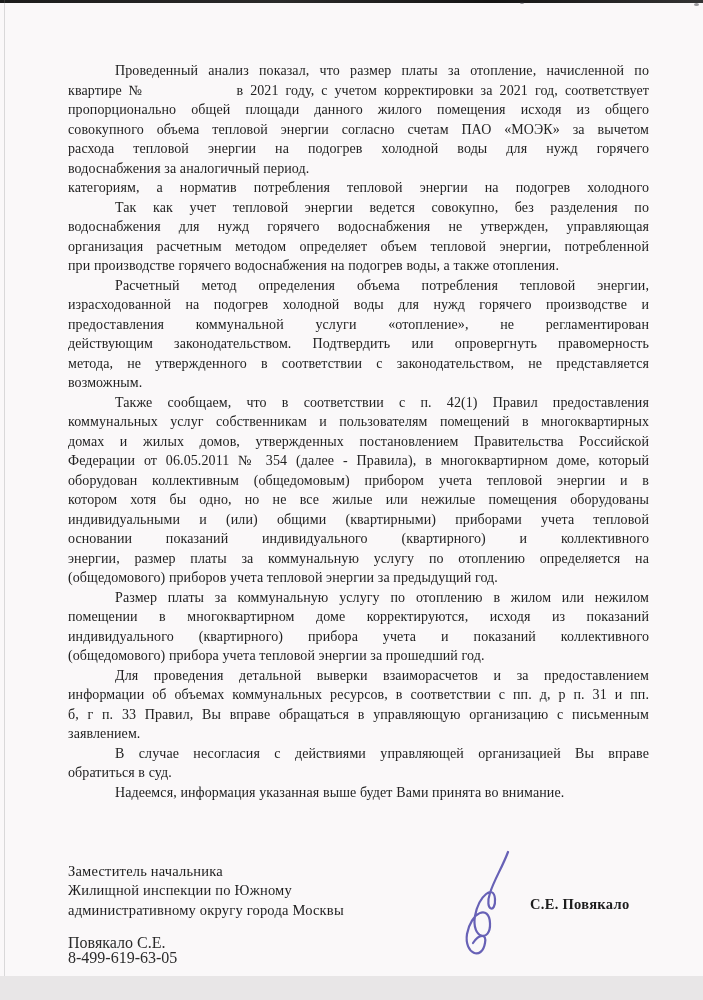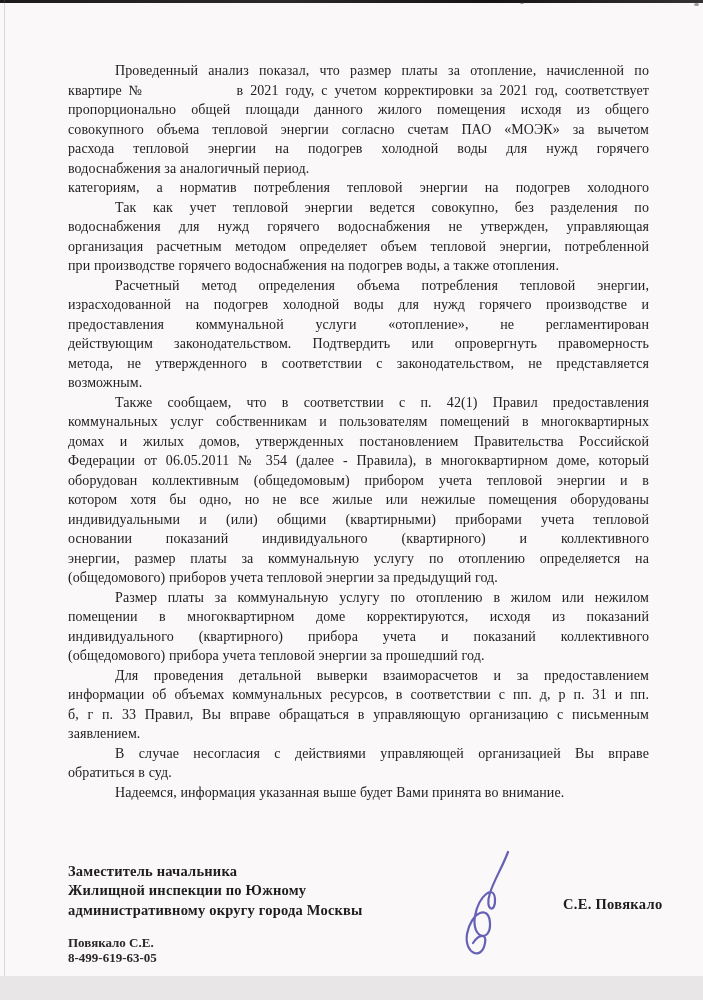--- a/index.html
+++ b/index.html
@@ -36,34 +36,34 @@
   .line{
     text-align:justify;
     text-align-last:justify;
     text-justify:inter-word;
     white-space:normal;
   }
   .line.first{text-indent:47px;}
   .line.last{text-align-last:left;}
   .sig-titles{
     position:absolute;left:68px;top:862px;
-    font-size:14.5px;line-height:19.3px;font-weight:bold;
+    font-size:14.5px;line-height:19.3px;font-weight:normal;
     color:#1d1d1d;letter-spacing:.2px;
   }
   .sig-name{
-    position:absolute;left:563px;top:896px;
+    position:absolute;left:530px;top:896px;
     font-size:14.5px;font-weight:bold;color:#1d1d1d;letter-spacing:.3px;
     white-space:nowrap;
   }
   .signature-svg{
     position:absolute;left:438px;top:842px;width:92px;height:126px;
   }
   .footer{
     position:absolute;left:68px;top:936px;
-    font-size:13px;line-height:14.5px;color:#2a2a2a;font-weight:bold;
+    font-size:16px;line-height:14.5px;color:#2a2a2a;
   }
   .speck{position:absolute;background:rgba(60,60,65,.5);border-radius:50%;}
 </style>
 </head>
 <body>
 
 <div class="page">
   <div class="scan-top-line"></div>
   <div class="scan-left-line"></div>
   <div class="speck" style="left:520px;top:2px;width:4px;height:2px;"></div>

